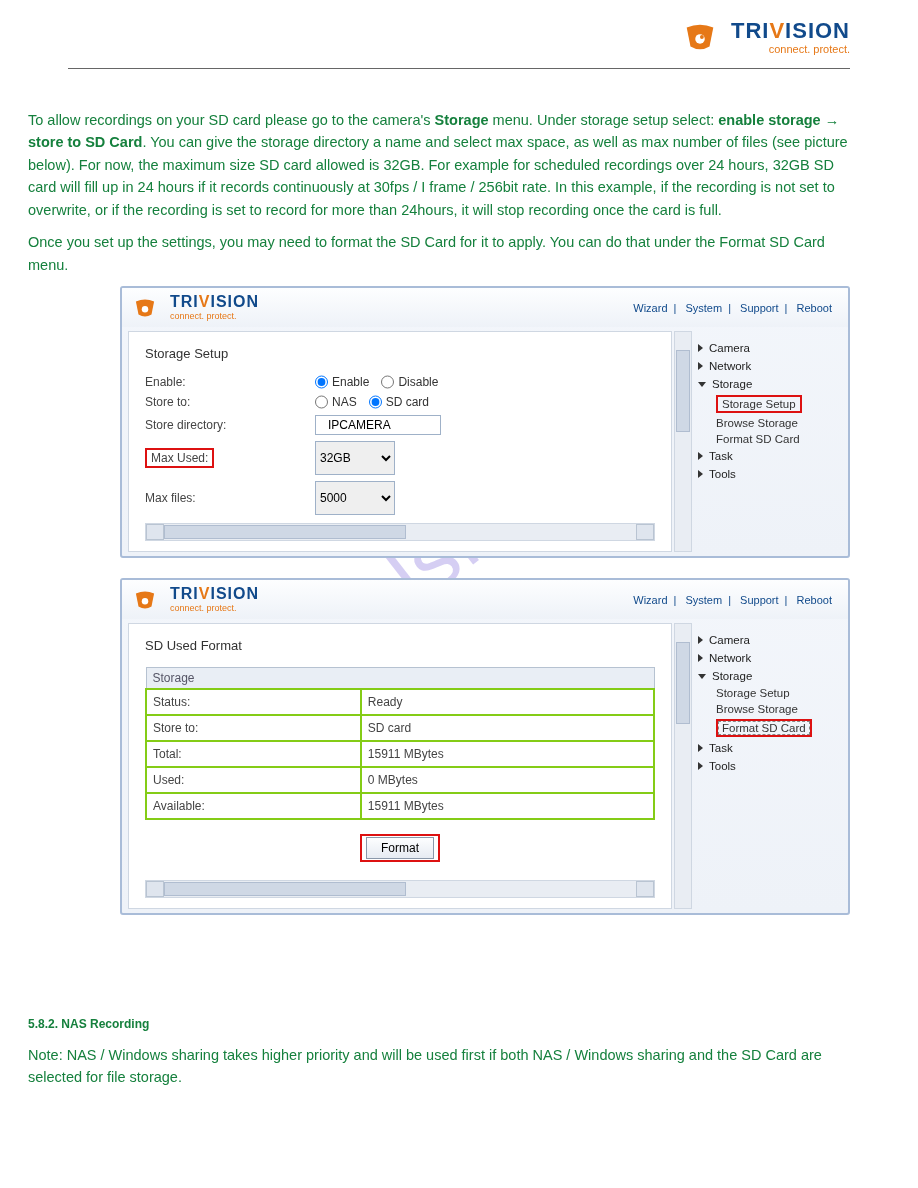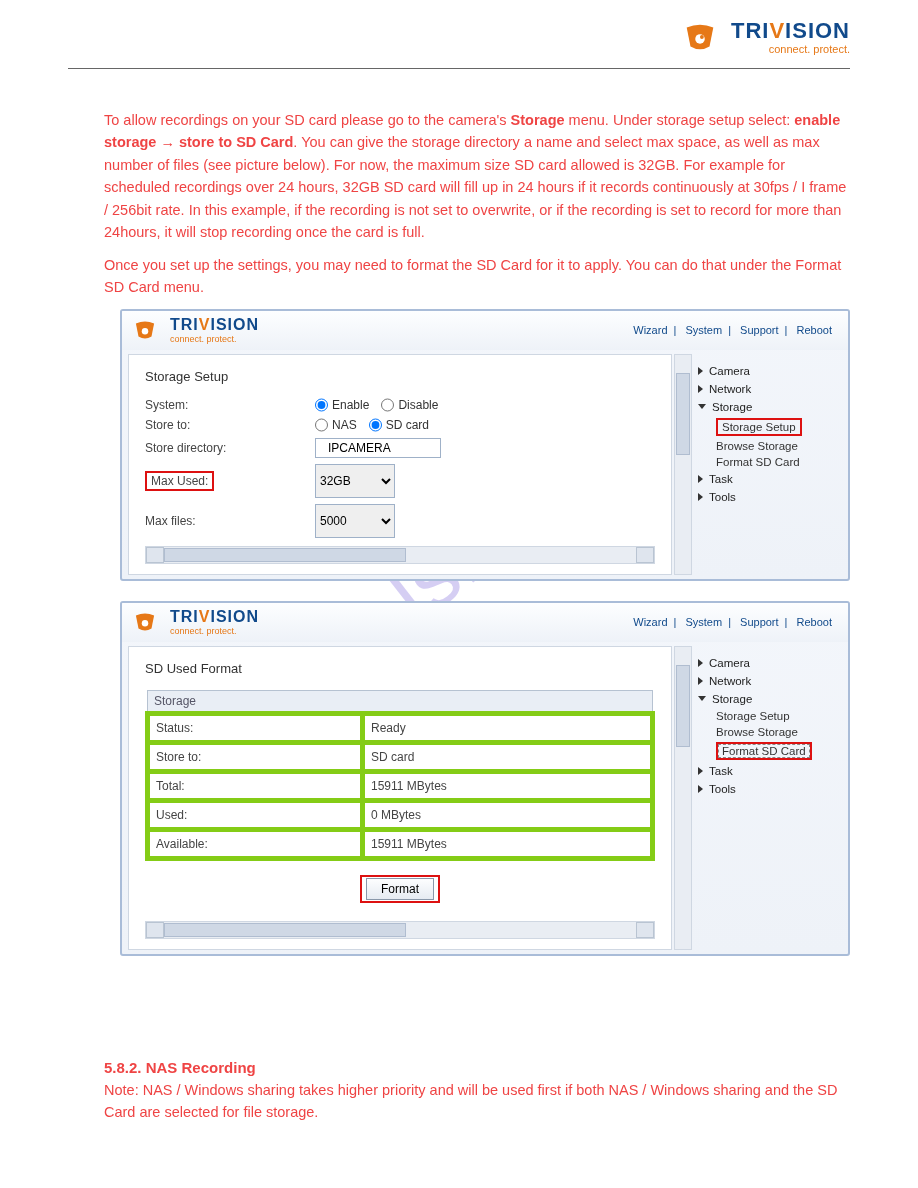--- a/index.html
+++ b/index.html
@@ -7,22 +7,22 @@
   .hdr{padding:18px 68px 0 0;text-align:right}
   .hdr-rule{border:none;border-top:1px solid #666;margin:8px 68px 0 68px}
   
   .logo{display:inline-flex;align-items:center;gap:12px}
   .logo .mark{width:38px;height:38px}
   .logo .word{display:flex;flex-direction:column;line-height:1}
   .logo .brand{font-weight:700;color:#114a8b;font-size:22px;letter-spacing:1px}
   .logo .brand .v{color:#e67817}
   .logo .tag{color:#e67817;font-size:11px;margin-top:2px}
   
-  .body{padding:40px 68px 0 104px;font-size:14.5px;line-height:1.55;color:#ef4444}
-  .body .sechead{font-weight:700;font-size:15px;margin:40px 0 0}
+  .body{padding:40px 68px 0 28px;font-size:14.5px;line-height:1.55;color:#15803d}
+  .body .sechead{font-weight:700;font-size:12px;margin:40px 0 10px}
   .body p{margin:0 0 10px}
   .body .bold{font-weight:700}
   
   .wm{position:absolute;left:50%;top:50%;transform:translate(-50%,-55%) rotate(-38deg);font-size:84px;color:#b3a7ea;opacity:.55;font-weight:400;letter-spacing:2px;pointer-events:none;white-space:nowrap}
   
   .shot{margin:10px 68px 20px 120px;border:2px solid #a9bcd8;background:linear-gradient(#f3f6fb,#eef2f8);border-radius:3px;overflow:hidden;font-size:12px;color:#333;position:relative}
   .shot-top{display:flex;justify-content:space-between;align-items:center;padding:6px 10px;background:linear-gradient(#fdfeff,#eef2f8)}
   .toplinks{color:#114a8b;font-size:11px}
   .toplinks span{margin:0 6px;cursor:pointer}
   .shot-main{display:flex}
@@ -46,21 +46,21 @@
   .sb-item.bold{font-weight:400}
   .sb-sub{padding:2px 4px 2px 22px;color:#333;cursor:pointer;font-size:11.5px}
   .tri{display:inline-block;width:0;height:0;margin-right:6px}
   .tri.right{border-top:4px solid transparent;border-bottom:4px solid transparent;border-left:5px solid #333}
   .tri.down{border-left:4px solid transparent;border-right:4px solid transparent;border-top:5px solid #333}
   .redbox{border:2px solid #d11;display:inline-block;padding:1px 4px}
   .redbox.dashed{outline:1px dashed #888;outline-offset:-3px}
   
   .tbl{border:1px solid #b6c2d1;width:100%;border-collapse:collapse;font-size:12px;color:#444}
   .tbl th{background:#e9eef5;text-align:left;font-weight:400;color:#556;padding:3px 6px;border:1px solid #b6c2d1}
-  .tbl td{padding:5px 6px;border:5px solid #84cc16}
+  .tbl td{padding:5px 6px;border:2px solid #84cc16}
   .fmtbtn-wrap{text-align:center;margin:14px 0 18px}
   .fmtbtn{border:1px solid #8a98aa;background:linear-gradient(#fdfeff,#e6ebf2);padding:3px 14px;font-size:12px;cursor:pointer}
   .small-logo .brand{font-size:16px}.small-logo .tag{font-size:9px}.small-logo .mark{width:26px;height:26px}
 </style>
 </head>
 <body>
 
 <div class="page">
   <div class="wm">manualshive.com</div>
 
@@ -104,21 +104,21 @@
         <span>Wizard</span>|
         <span>System</span>|
         <span>Support</span>|
         <span>Reboot</span>
       </span>
     </div>
     <div class="shot-main">
       <div class="main-left">
         <div class="main-title">Storage Setup</div>
         <div class="form-row">
-          <span class="lbl">System:</span>
+          <span class="lbl">Enable:</span>
           <label class="radio">
               <input type="radio" checked="" style="">
               <span>Enable</span>
             </label>
           <label class="radio">
               <input type="radio" style="">
               <span>Disable</span>
             </label>
         </div>
         <div class="form-row">

